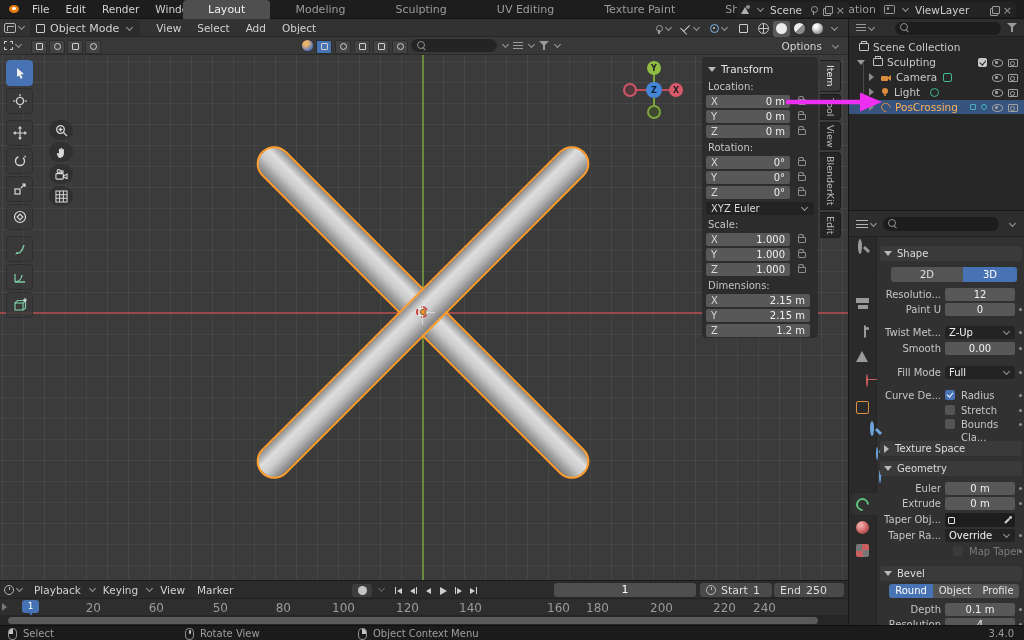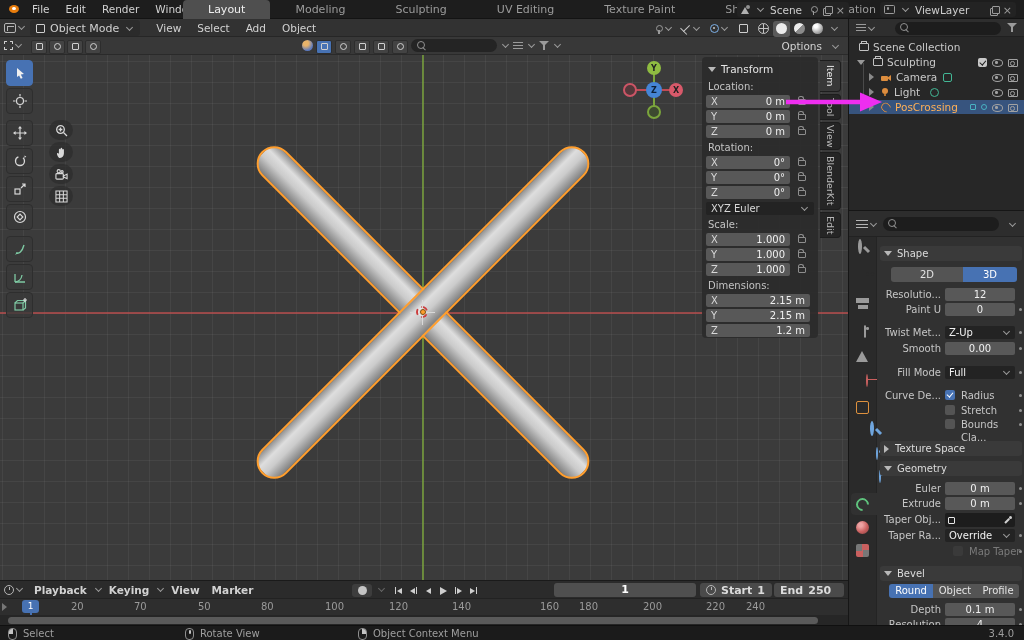--- a/index.html
+++ b/index.html
@@ -278,38 +278,38 @@
   .seg.on { background:#4772b3;color:#fff;}
   .objfld { position:absolute;left:68px;width:70px;height:14px;background:#1d1d1d;border-radius:2px;
      display:flex;align-items:center;justify-content:space-between;padding:0 3px;}
   .dropper { width:9px;height:9px;position:relative;}
   .dropper::before { content:"";position:absolute;left:1px;top:4px;width:6px;height:1.6px;background:#d0d0d0;
      transform:rotate(-45deg);}
   .dropper::after { content:"";position:absolute;right:0;top:0;width:3px;height:3px;border-radius:50%;background:#d0d0d0;}
 
   
   #timeline { left:0;top:580px;width:848px;height:45px;background:#2b2b2b;border-top:1px solid #1a1a1a;}
-  #tl-header { position:absolute;left:0;top:0;width:848px;height:18px;border-bottom:1px solid #222;font-weight:bold;}
+  #tl-header { position:absolute;left:0;top:0;width:848px;height:18px;border-bottom:1px solid #222;}
   #tl-header .m { line-height:18px;color:#d2d2d2;font-size:10.5px;padding:0 6px;}
   .clock-ico { width:10px;height:10px;border:1.2px solid #b5b5b5;border-radius:50%;position:relative;}
   .clock-ico::after { content:"";position:absolute;left:3.8px;top:1.4px;width:1.2px;height:3px;background:#b5b5b5;}
   .pb-btn { width:13px;height:13px;display:flex;align-items:center;justify-content:center;gap:1px;margin-top:2px;}
   .t-l { width:0;height:0;border-top:3.5px solid transparent;border-bottom:3.5px solid transparent;
      border-right:5.5px solid #cfcfcf;}
   .t-r { width:0;height:0;border-top:3.5px solid transparent;border-bottom:3.5px solid transparent;
      border-left:5.5px solid #cfcfcf;}
   .t-r.big { border-top-width:4.5px;border-bottom-width:4.5px;border-left-width:7px;}
   .vb { width:1.6px;height:7px;background:#cfcfcf;}
   .rec { width:9px;height:9px;border-radius:50%;background:#c4c4c4;}
   #frame-field { position:absolute;left:554px;top:2px;width:142px;height:14px;background:#4f4f4f;
      border-radius:3px;color:#fff;text-align:center;line-height:14px;}
   .range-fld { position:absolute;top:2px;height:14px;background:#4a4a4a;border-radius:3px;
      display:flex;align-items:center;gap:5px;padding:0 6px;color:#dcdcdc;}
   #tl-ruler { position:absolute;left:0;top:18px;width:848px;height:16px;background:#2e2e2e;}
-  .tick { position:absolute;top:2px;width:30px;text-align:left;color:#9a9a9a;font-size:10px;}
+  .tick { position:absolute;top:2px;width:30px;text-align:right;color:#9a9a9a;font-size:12px;}
   #playhead { position:absolute;left:22px;top:1px;width:17px;height:13px;background:#4772b3;border-radius:3px;
      color:#fff;font-size:9px;text-align:center;line-height:13px;}
   #playline { position:absolute;left:30px;top:14px;width:1.5px;height:30px;background:#4772b3;}
   #tl-scroll { position:absolute;left:0;top:34px;width:848px;height:11px;background:#262626;}
   #tl-thumb { position:absolute;left:8px;top:2px;width:900px;max-width:810px;height:7px;background:#5a5a5a;border-radius:4px;}
 
   
   #statusbar { left:0;top:625px;width:1024px;height:15px;background:#1b1b1b;border-top:1px solid #101010;
      color:#9e9e9e;font-size:10px;}
   .mouse { width:9px;height:12px;border:1px solid #8f8f8f;border-radius:4px;position:relative;margin-top:1px;}
@@ -923,21 +923,21 @@
         <span>1</span>
       </div>
       <div class="range-fld" style="left:774px;width:70px;">
         <span>End</span>
         <span>250</span>
       </div>
     </div>
 
     <div id="tl-ruler">
       <span class="tick" style="left:71px">20</span>
-      <span class="tick" style="left:134px">70</span>
+      <span class="tick" style="left:134px">60</span>
       <span class="tick" style="left:198px">50</span>
       <span class="tick" style="left:261px">80</span>
       <span class="tick" style="left:325px">100</span>
       <span class="tick" style="left:389px">120</span>
       <span class="tick" style="left:452px">140</span>
       <span class="tick" style="left:540px">160</span>
       <span class="tick" style="left:579px">180</span>
       <span class="tick" style="left:643px">200</span>
       <span class="tick" style="left:706px">220</span>
       <span class="tick" style="left:746px">240</span>

